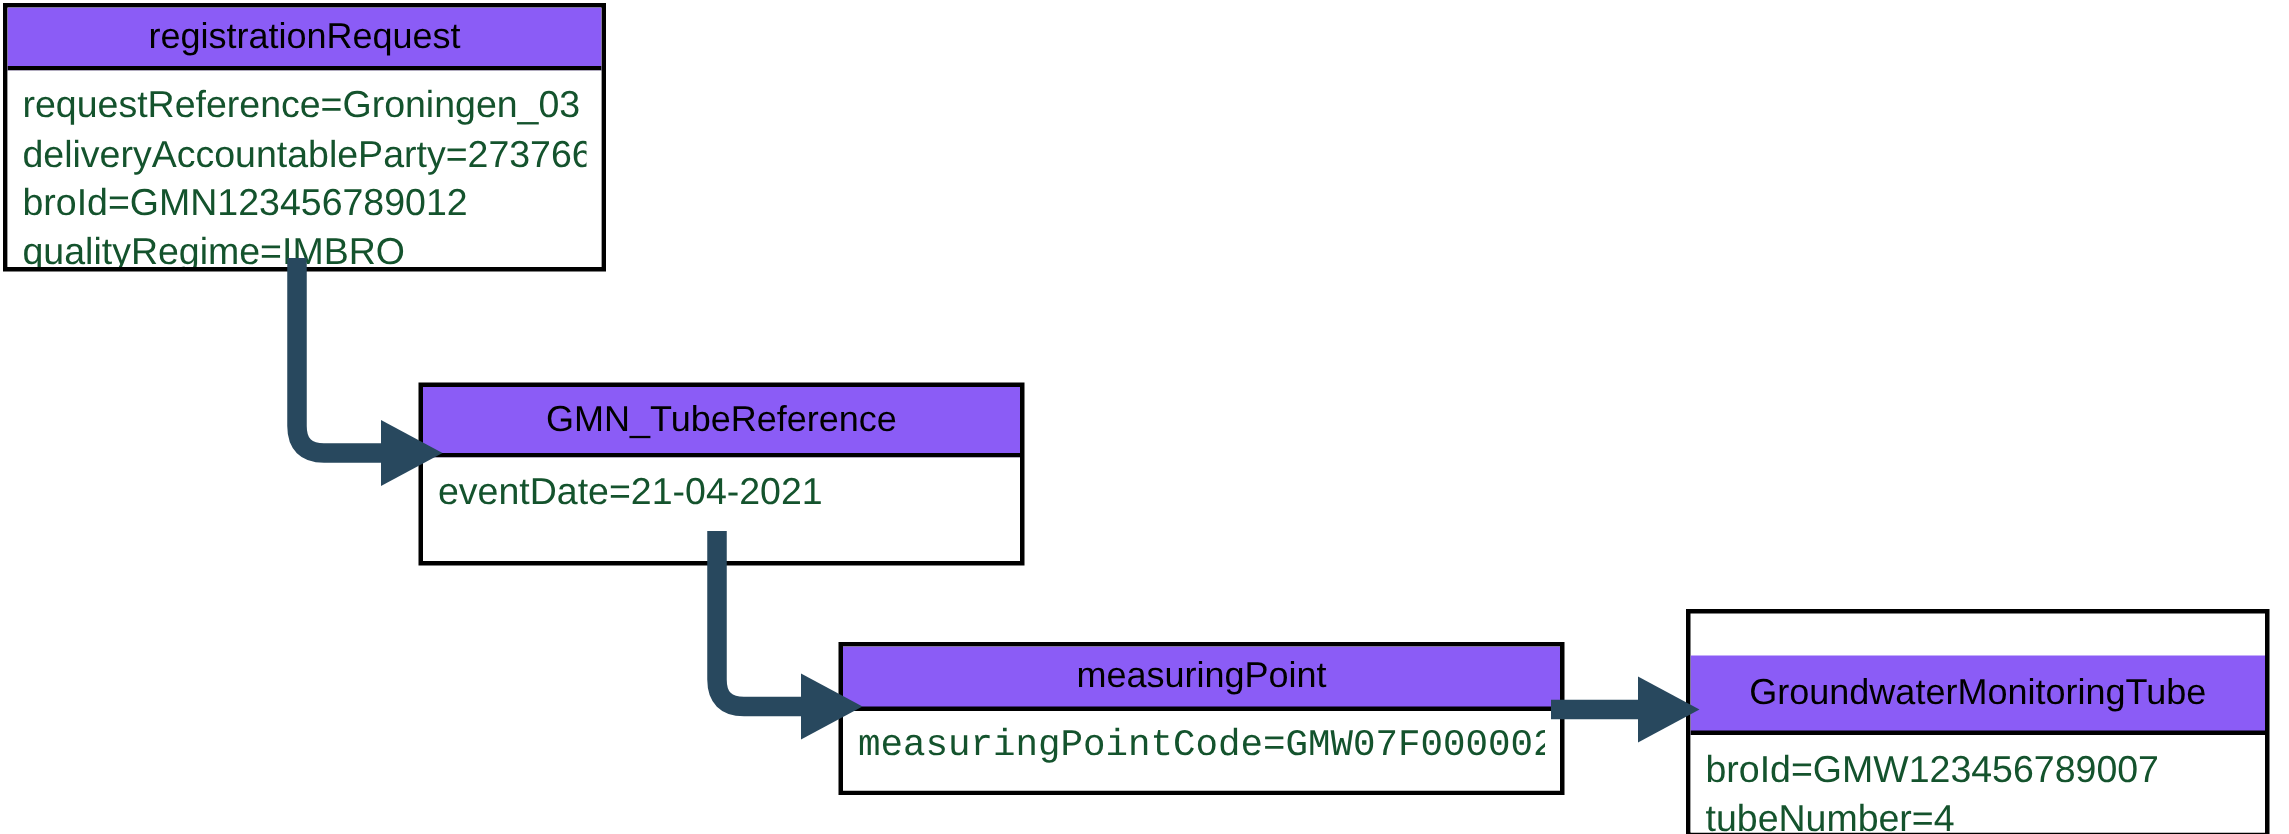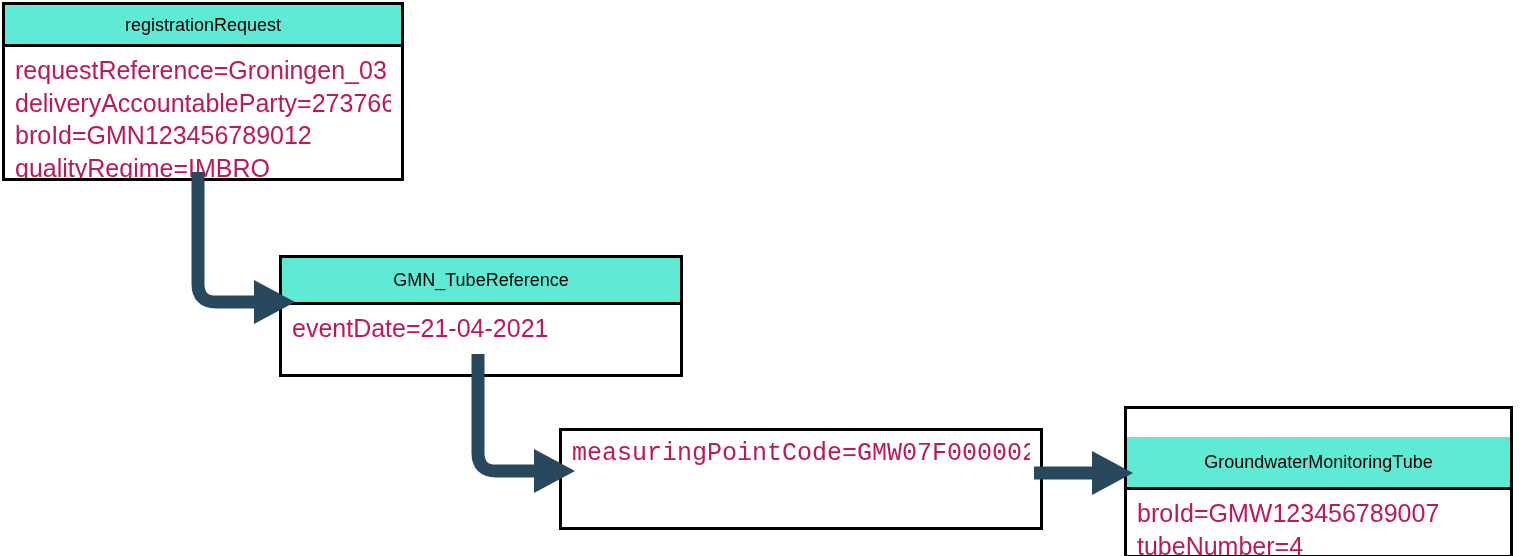--- a/index.html
+++ b/index.html
@@ -23,40 +23,40 @@
   
   .uml-box {
     position: absolute;
     box-sizing: border-box;
     border: 3px solid #000000;
     background: #ffffff;
     overflow: hidden;
   }
   .uml-header {
     box-sizing: border-box;
-    background: #5eead4;
+    background: #8b5cf6;
     border-bottom: 3px solid #000000;
     text-align: center;
     color: #000000;
-    font-size: 18px;
+    font-size: 24px;
     line-height: 1.0;
     white-space: nowrap;
     overflow: hidden;
     display: flex;
     align-items: center;
     justify-content: center;
   }
   .uml-body {
     box-sizing: border-box;
     background: #ffffff;
     padding: 7px 10px 4px 10px;
     overflow: hidden;
   }
   .uml-attr {
-    color: #be185d;
+    color: #14532d;
     font-size: 25px;
     line-height: 1.30;
     white-space: nowrap;
     overflow: hidden;
   }
 
   
   #box-registration-request { left: 2px;    top: 2px;   width: 402px; height: 179px; }
   #box-registration-request .uml-header { height: 42px; }
   #box-registration-request .uml-body   { height: 131px; }
@@ -98,20 +98,21 @@
   </div>
 
   <div class="uml-box" id="box-gmn-tube-reference">
     <div class="uml-header">GMN_TubeReference</div>
     <div class="uml-body">
       <div class="uml-attr">eventDate=21-04-2021</div>
     </div>
   </div>
 
   <div class="uml-box" id="box-measuring-point">
+    <div class="uml-header">measuringPoint</div>
     <div class="uml-body">
       <div class="uml-attr">measuringPointCode=GMW07F000002</div>
     </div>
   </div>
 
   <div class="uml-box" id="box-groundwater-monitoring-tube">
     <div class="uml-header">GroundwaterMonitoringTube</div>
     <div class="uml-body">
       <div class="uml-attr">broId=GMW123456789007</div>
       <div class="uml-attr">tubeNumber=4</div>

